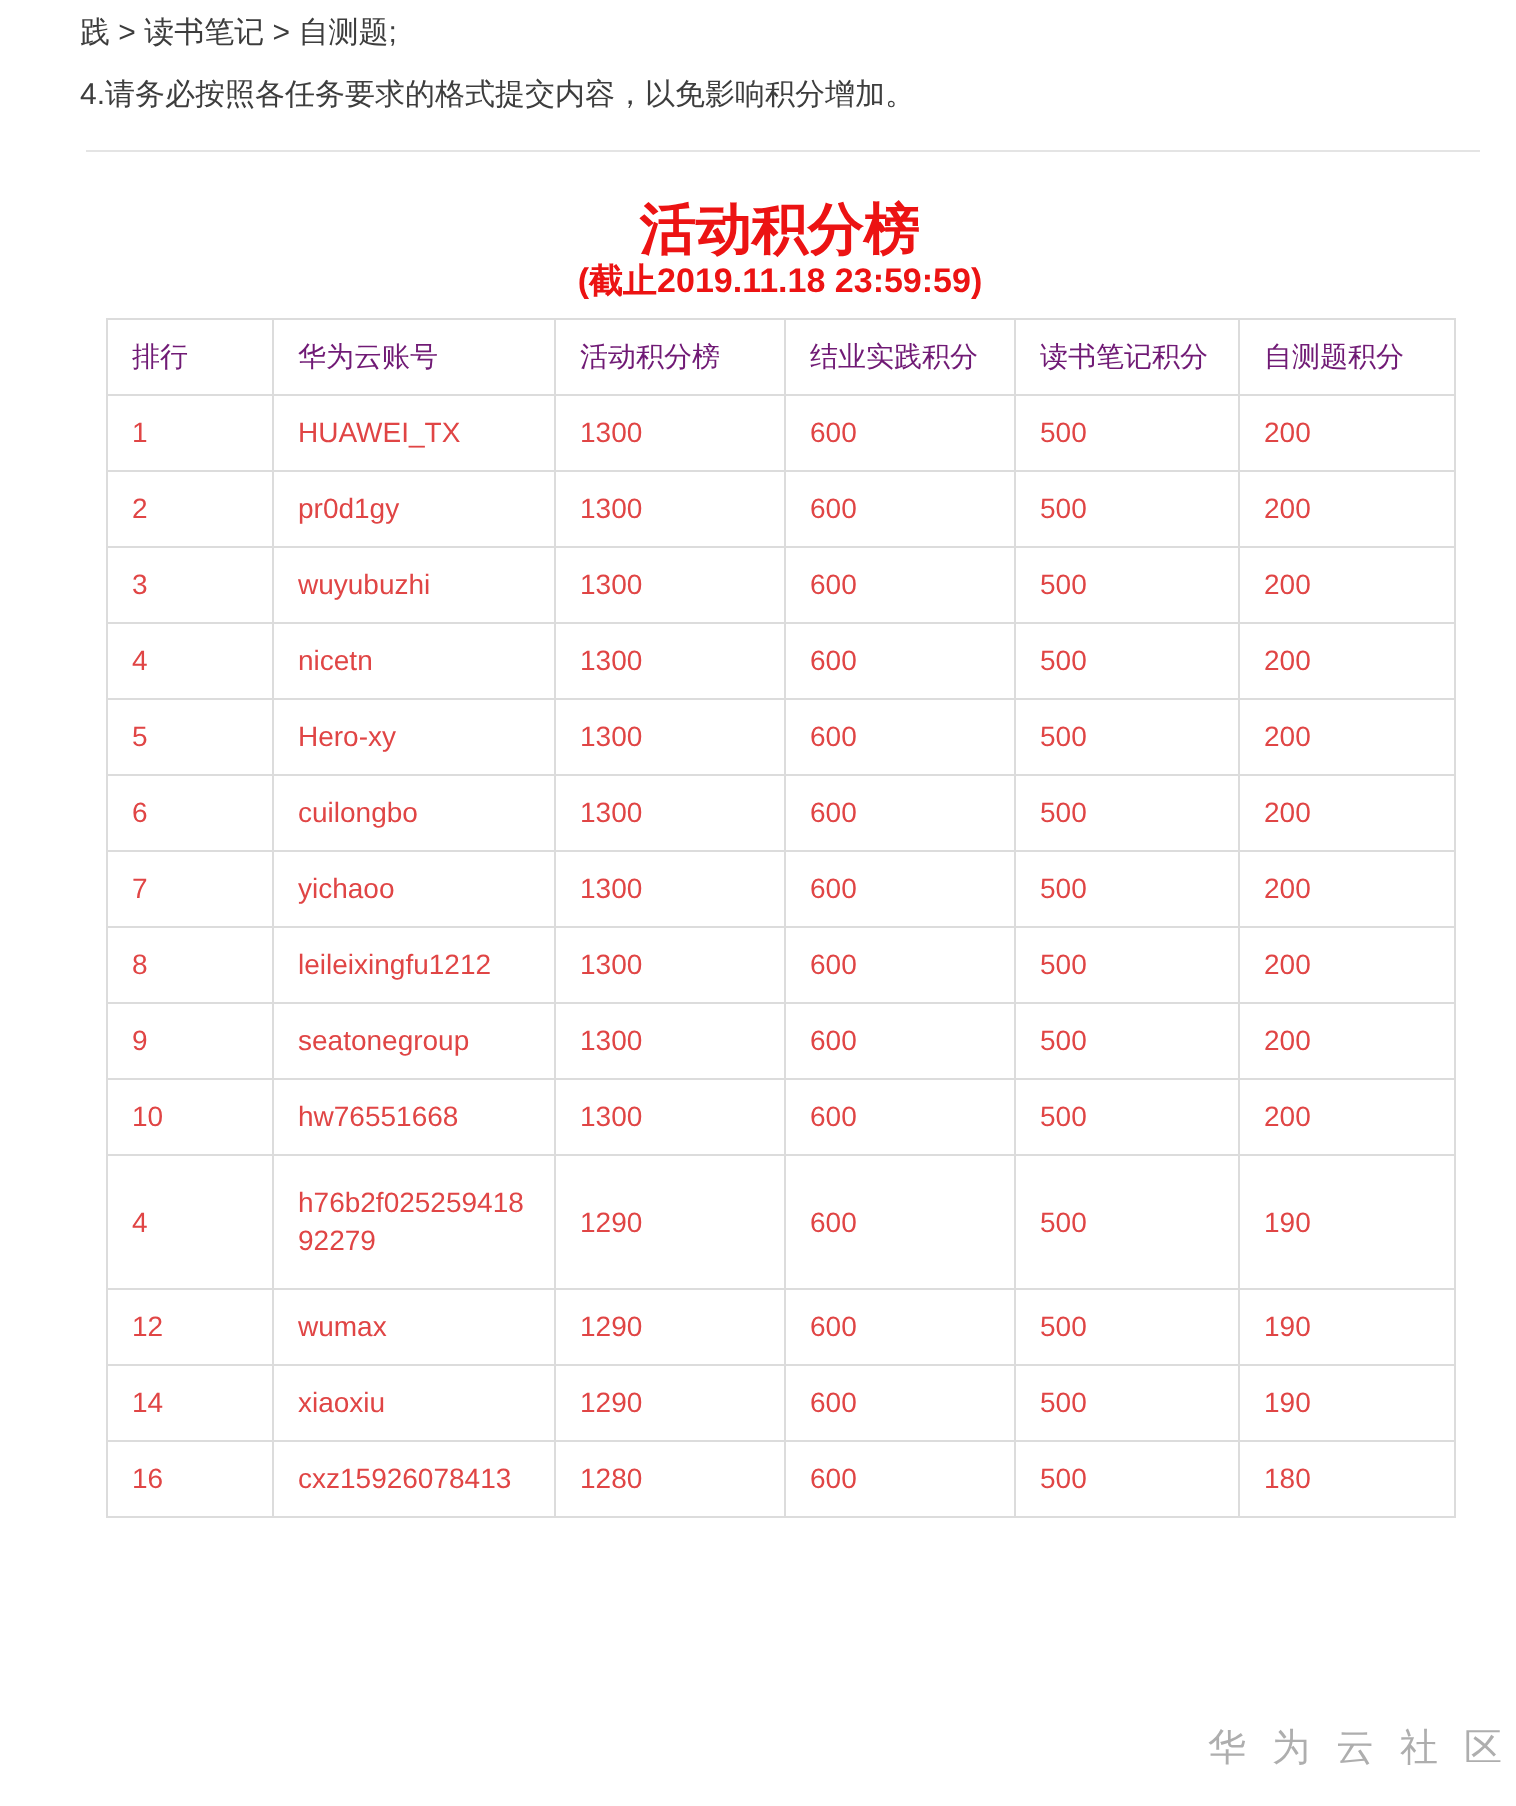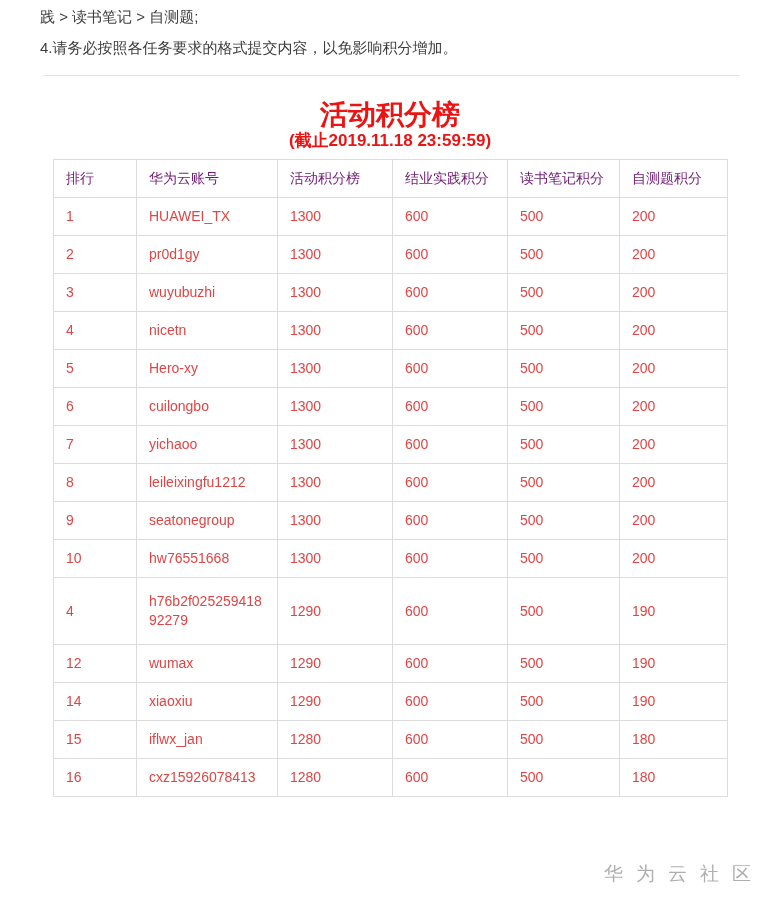--- a/index.html
+++ b/index.html
@@ -222,28 +222,20 @@
         </tr>
         <tr>
           <td>14</td>
           <td>xiaoxiu</td>
           <td>1290</td>
           <td>600</td>
           <td>500</td>
           <td>190</td>
         </tr>
         <tr>
-          <td>15</td>
-          <td>iflwx_jan</td>
-          <td>1280</td>
-          <td>600</td>
-          <td>500</td>
-          <td>180</td>
-        </tr>
-        <tr>
           <td>16</td>
           <td>cxz15926078413</td>
           <td>1280</td>
           <td>600</td>
           <td>500</td>
           <td>180</td>
         </tr>
       </tbody>
   </table>
 </div>

